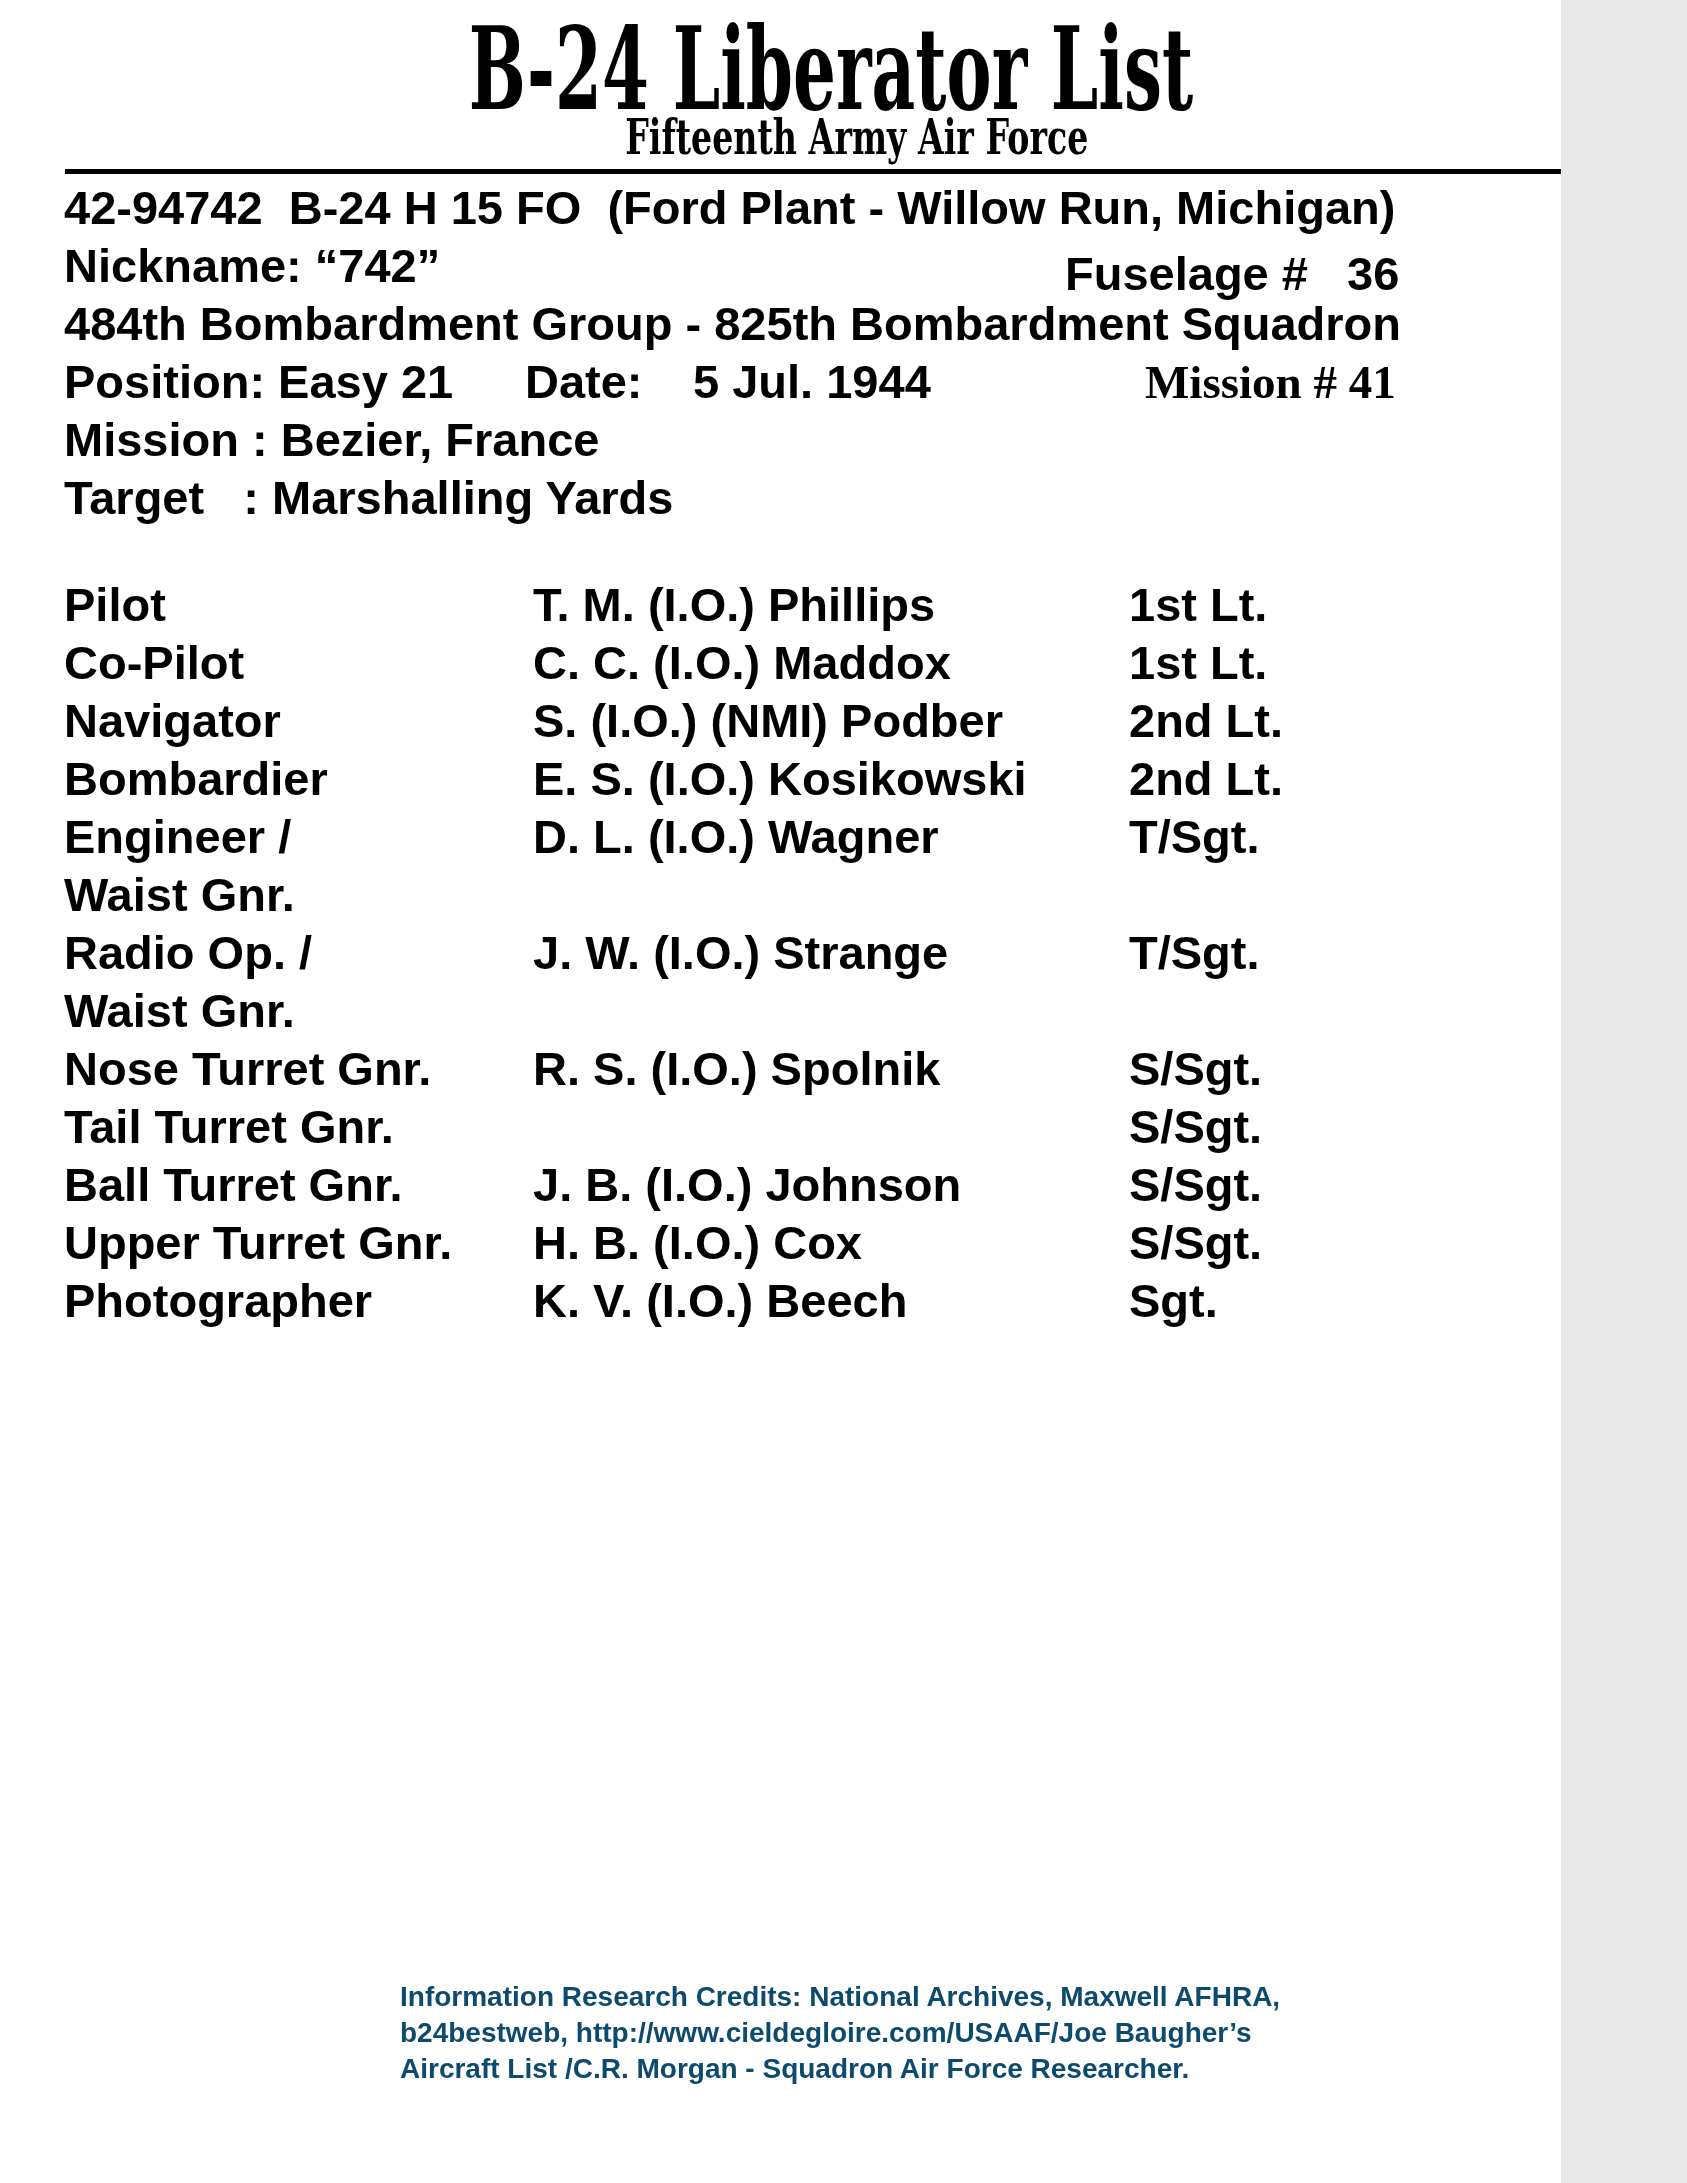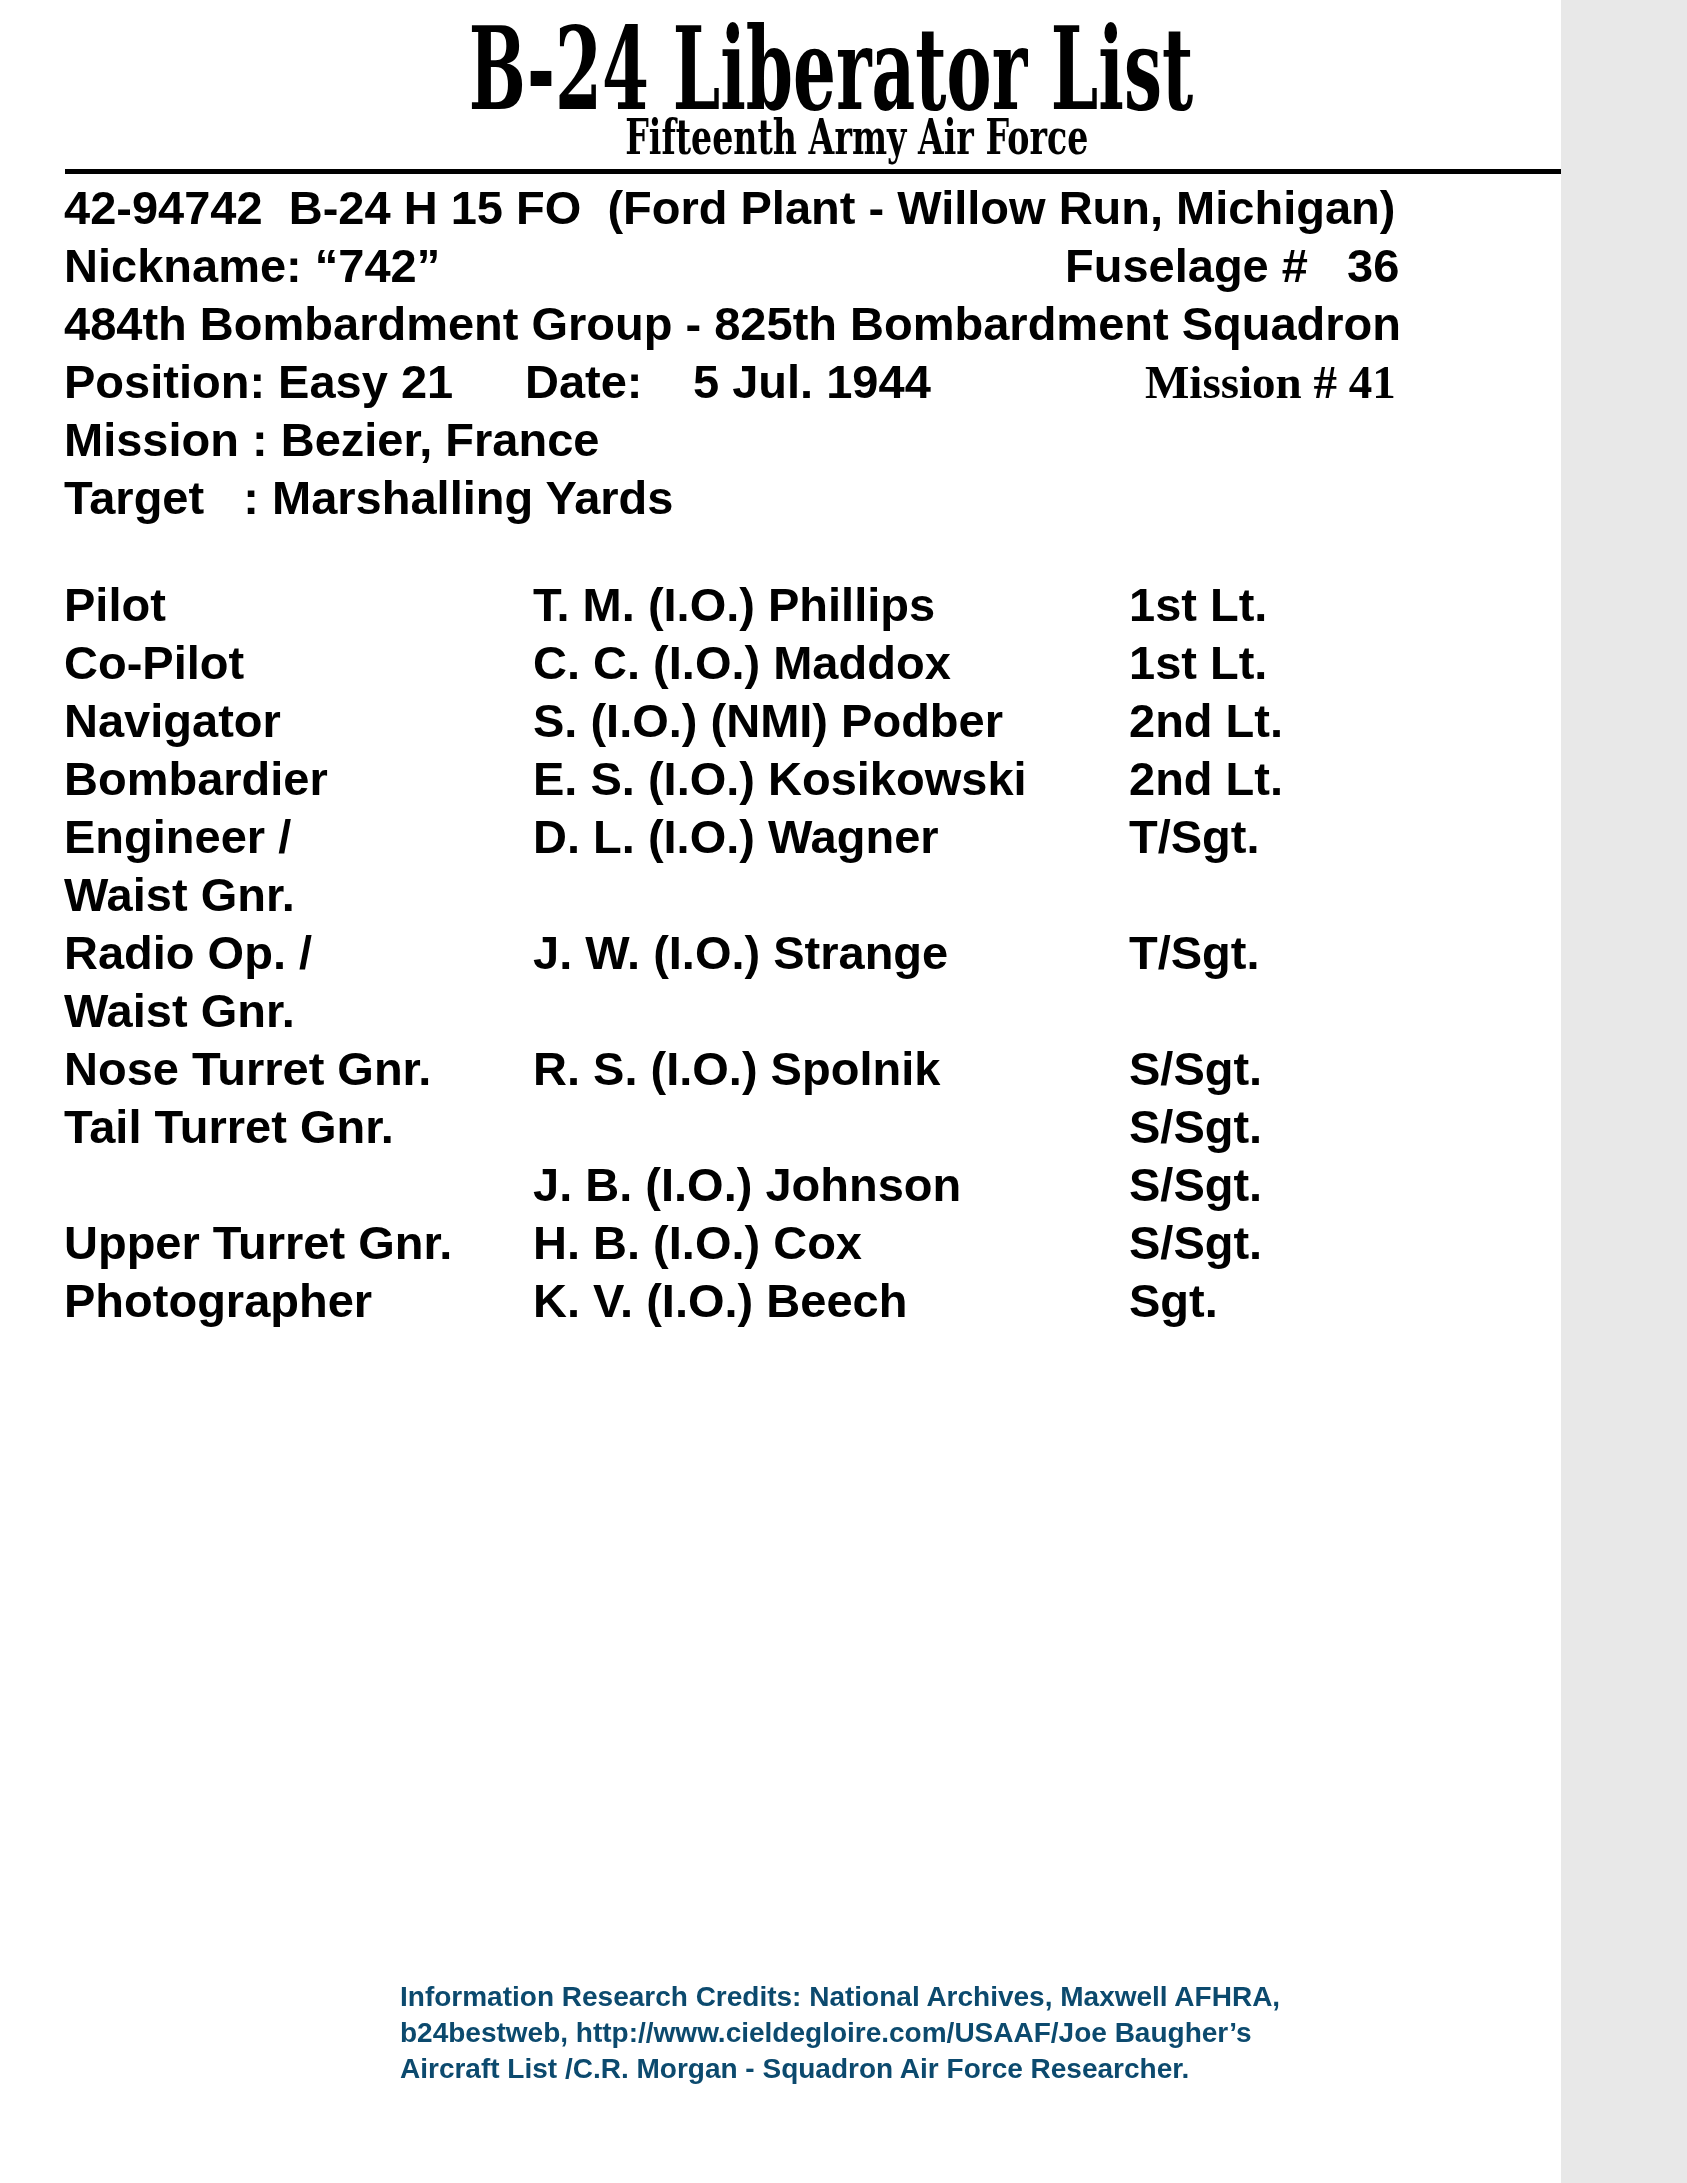--- a/index.html
+++ b/index.html
@@ -48,21 +48,21 @@
   }
   .line span {
     position: absolute;
     top: 0;
     white-space: pre;
   }
   .col-left   { left: 64px; }
   .col-role   { left: 64px; }
   .col-name   { left: 533px; }
   .col-rank   { left: 1129px; }
-  .col-fuselage { left: 1065px; }
+  .col-fuselage { left: 1065px; margin-top: 8px; }
   .col-datelabel { left: 525px; }
   .col-datevalue { left: 693px; }
   .col-missionnum { left: 1145px; font-family: Liberation Serif, serif; }
   
   #footer-block {
     position: absolute;
     left: 400px;
     top: 1979px;
     width: 1125px;
     font-size: 28px;
@@ -153,20 +153,21 @@
     <div class="line">
       <span class="col-role">Nose Turret Gnr.</span>
       <span class="col-name">R. S. (I.O.) Spolnik</span>
       <span class="col-rank">S/Sgt.</span>
     </div>
     <div class="line">
       <span class="col-role">Tail Turret Gnr.</span>
       <span class="col-rank">S/Sgt.</span>
     </div>
     <div class="line">
+      <span class="col-role">Ball Turret Gnr.</span>
       <span class="col-name">J. B. (I.O.) Johnson</span>
       <span class="col-rank">S/Sgt.</span>
     </div>
     <div class="line">
       <span class="col-role">Upper Turret Gnr.</span>
       <span class="col-name">H. B. (I.O.) Cox</span>
       <span class="col-rank">S/Sgt.</span>
     </div>
     <div class="line">
       <span class="col-role">Photographer</span>

